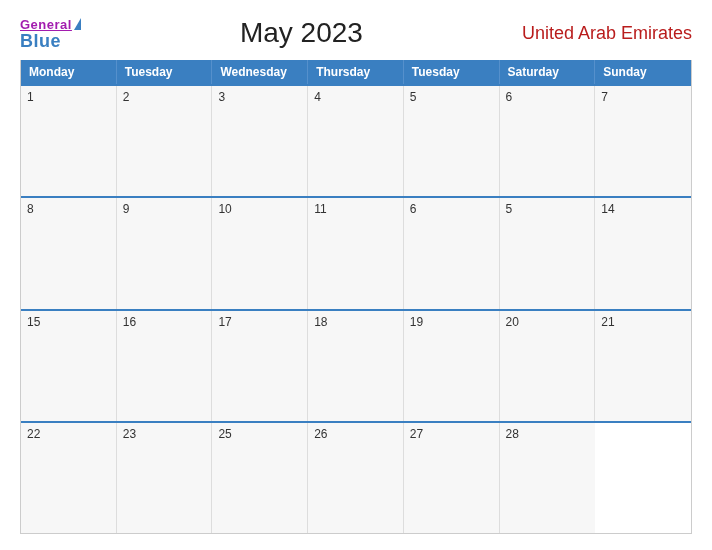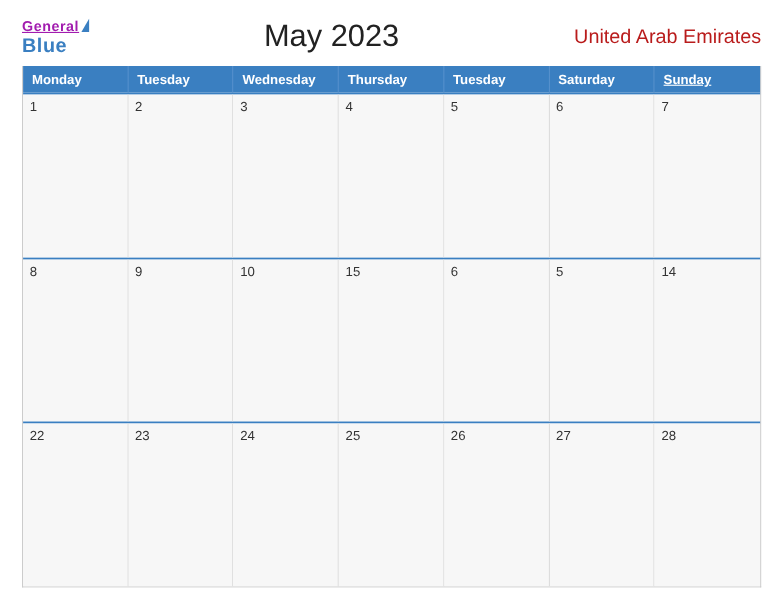--- a/index.html
+++ b/index.html
@@ -81,21 +81,20 @@
     .cal-header-cell {
       color: #fff;
       font-size: 12px;
       font-weight: bold;
       text-align: left;
       padding: 5px 8px;
       border-right: 1px solid #5590cc;
     }
     .cal-header-cell:last-child {
       border-right: none;
-      text-decoration: underline;
     }
     .cal-body {
       flex: 1;
       display: flex;
       flex-direction: column;
     }
     .cal-week {
       display: grid;
       grid-template-columns: repeat(7, 1fr);
       flex: 1;
@@ -153,29 +152,37 @@
           <div class="cal-cell"><span class="day-num">3</span></div>
           <div class="cal-cell"><span class="day-num">4</span></div>
           <div class="cal-cell"><span class="day-num">5</span></div>
           <div class="cal-cell"><span class="day-num">6</span></div>
           <div class="cal-cell"><span class="day-num">7</span></div>
         </div>
         <div class="cal-week">
           <div class="cal-cell"><span class="day-num">8</span></div>
           <div class="cal-cell"><span class="day-num">9</span></div>
           <div class="cal-cell"><span class="day-num">10</span></div>
-          <div class="cal-cell"><span class="day-num">15</span></div>
+          <div class="cal-cell"><span class="day-num">11</span></div>
           <div class="cal-cell"><span class="day-num">6</span></div>
           <div class="cal-cell"><span class="day-num">5</span></div>
           <div class="cal-cell"><span class="day-num">14</span></div>
         </div>
         <div class="cal-week">
+          <div class="cal-cell"><span class="day-num">15</span></div>
+          <div class="cal-cell"><span class="day-num">16</span></div>
+          <div class="cal-cell"><span class="day-num">17</span></div>
+          <div class="cal-cell"><span class="day-num">18</span></div>
+          <div class="cal-cell"><span class="day-num">19</span></div>
+          <div class="cal-cell"><span class="day-num">20</span></div>
+          <div class="cal-cell"><span class="day-num">21</span></div>
+        </div>
+        <div class="cal-week">
           <div class="cal-cell"><span class="day-num">22</span></div>
           <div class="cal-cell"><span class="day-num">23</span></div>
-          <div class="cal-cell"><span class="day-num">24</span></div>
           <div class="cal-cell"><span class="day-num">25</span></div>
           <div class="cal-cell"><span class="day-num">26</span></div>
           <div class="cal-cell"><span class="day-num">27</span></div>
           <div class="cal-cell"><span class="day-num">28</span></div>
         </div>
       </div>
   </div>
 </div>
 
 </body></html>

